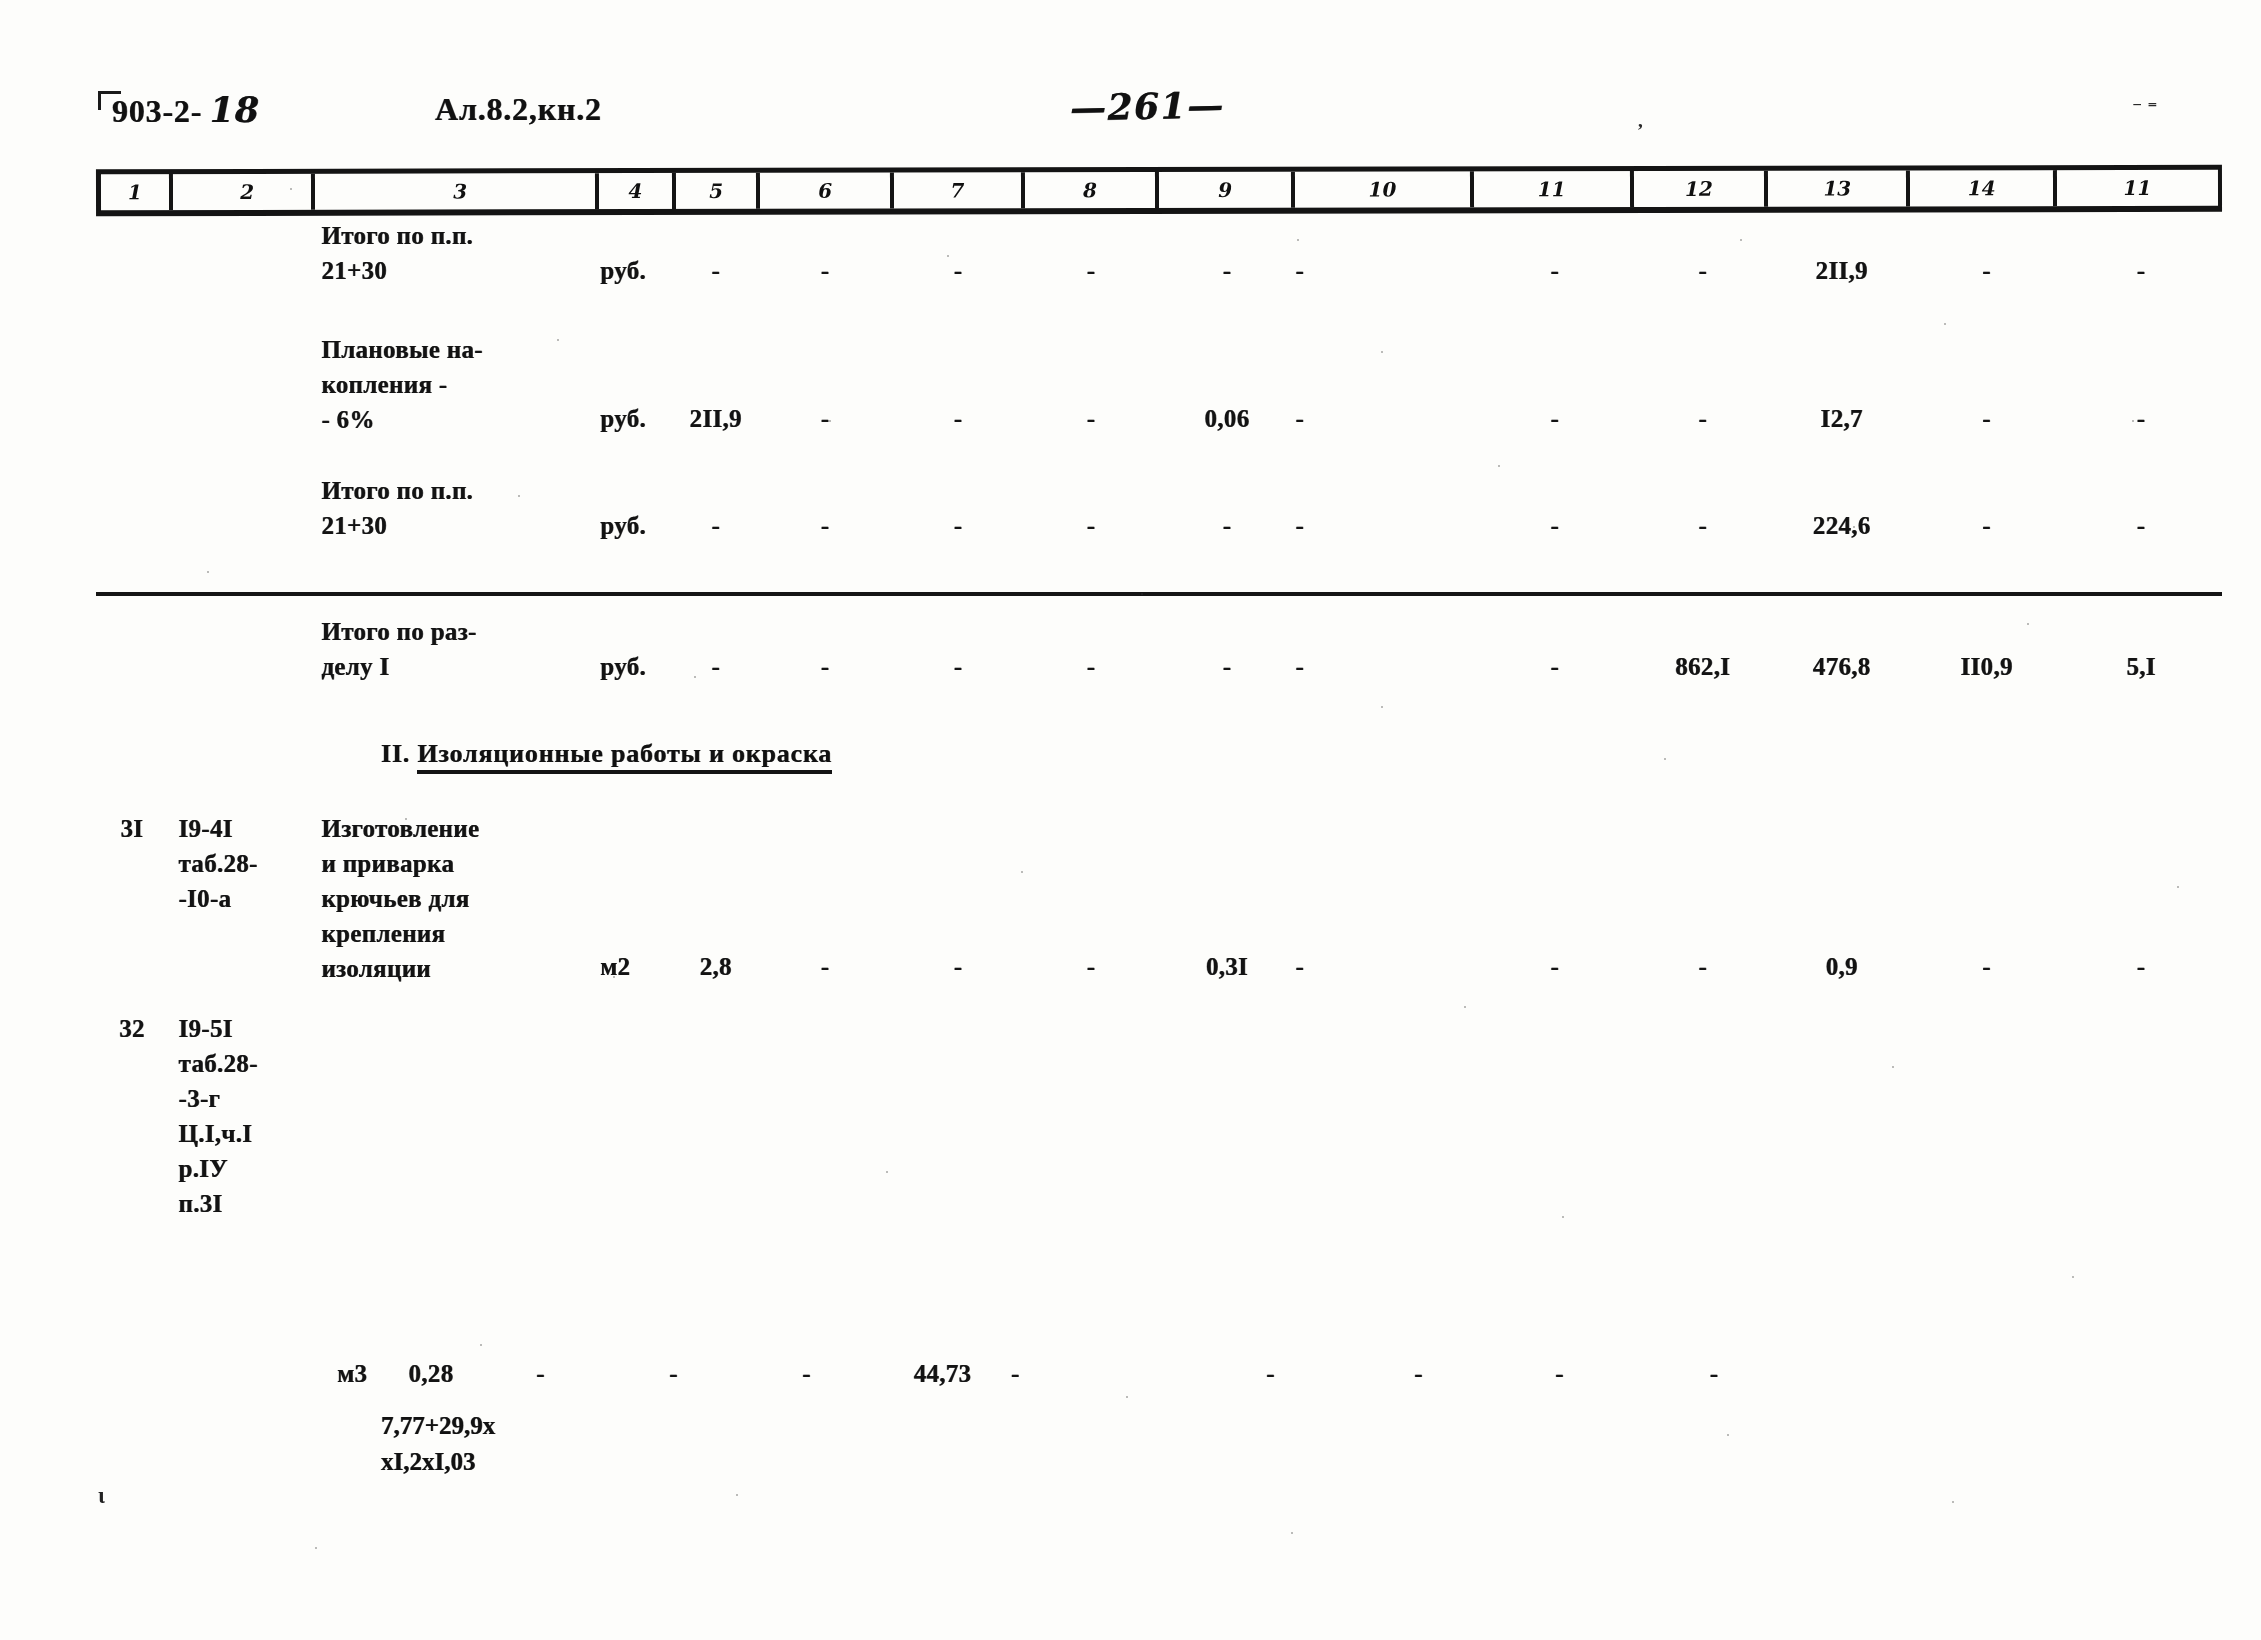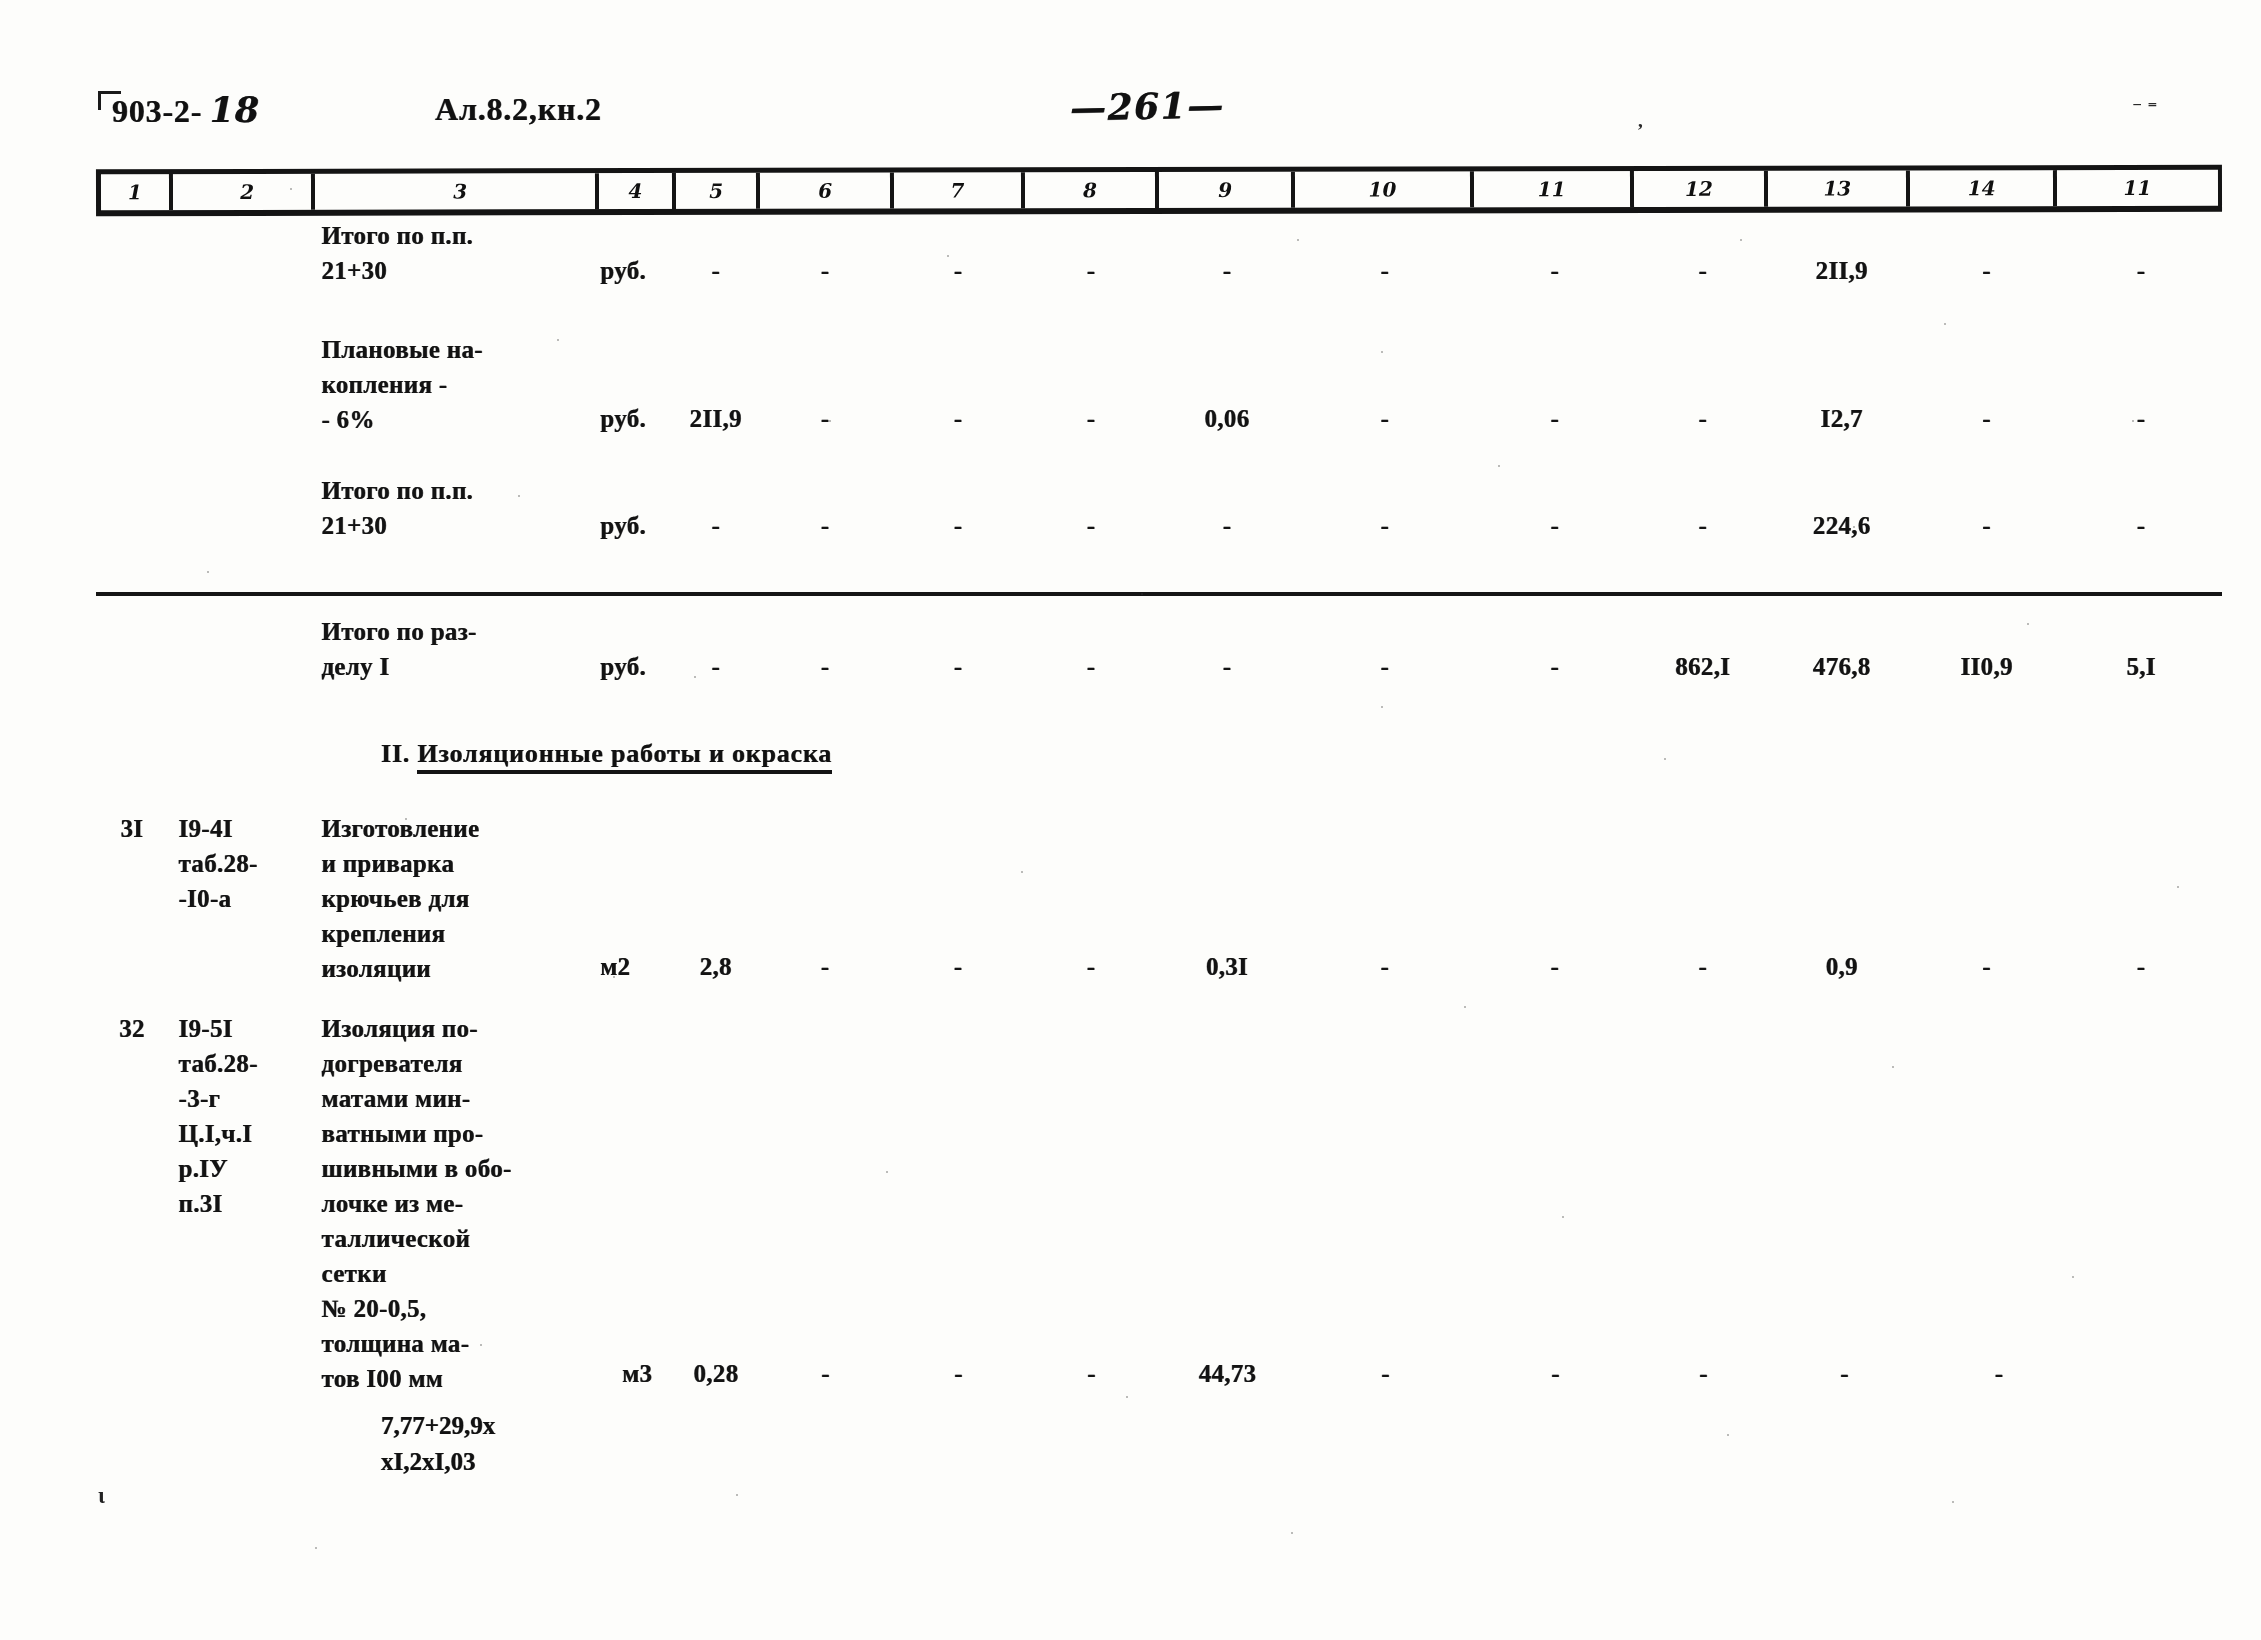--- a/index.html
+++ b/index.html
@@ -141,21 +141,21 @@
   
   .w1  { width: 72px;  text-align: center; }
   .w2  { width: 143px; text-align: left; padding-left: 10.5px; }
   .w3  { width: 285px; text-align: left; padding-left: 10.5px; }
   .w4  { width: 78px; text-align: center; }
   .w5  { width: 84px; text-align: center; }
   .w6  { width: 135px; text-align: center; }
   .w7  { width: 131px; text-align: center; }
   .w8  { width: 135px; text-align: center; }
   .w9  { width: 137px; text-align: center; }
-  .w10 { width: 179px; text-align: center; }
+  .w10 { width: 179px; }
   .w11 { width: 161px; text-align: center; }
   .w12 { width: 135px; text-align: center; }
   .w13 { width: 143px; text-align: center; }
   .w14 { width: 147px; text-align: center; }
   .w15 { width: 162px; text-align: center; }
 
   .unit { text-align: left; padding-left: 4.5px; }
 
   
   .ink {
@@ -347,31 +347,20 @@
     </div>
 
     <div class="row" style="top:793px;">
       <div class="c w1 ink">32</div>
       <div class="c w2 ink">I9-5I
 таб.28-
 -3-г
 Ц.I,ч.I
 р.IУ
 п.3I</div>
-      <div class="c w3 ink">Изоляция по-
-догревателя
-матами мин-
-ватными про-
-шивными в обо-
-лочке из ме-
-таллической
-сетки
-№ 20-0,5,
-толщина ма-
-тов I00 мм</div>
       <div class="c w4 ink unit" style="padding-top:345px;text-align:center;">м3</div>
       <div class="c w5 ink" style="padding-top:345px;">0,28</div>
       <div class="c w6 ink" style="padding-top:345px;">-</div>
       <div class="c w7 ink" style="padding-top:345px;">-</div>
       <div class="c w8 ink" style="padding-top:345px;">-</div>
       <div class="c w9 ink" style="padding-top:345px;">44,73</div>
       <div class="c w10 ink" style="padding-top:345px;">-</div>
       <div class="c w11 ink" style="padding-top:345px;">-</div>
       <div class="c w12 ink" style="padding-top:345px;">-</div>
       <div class="c w14 ink" style="padding-top:345px;">-</div>

